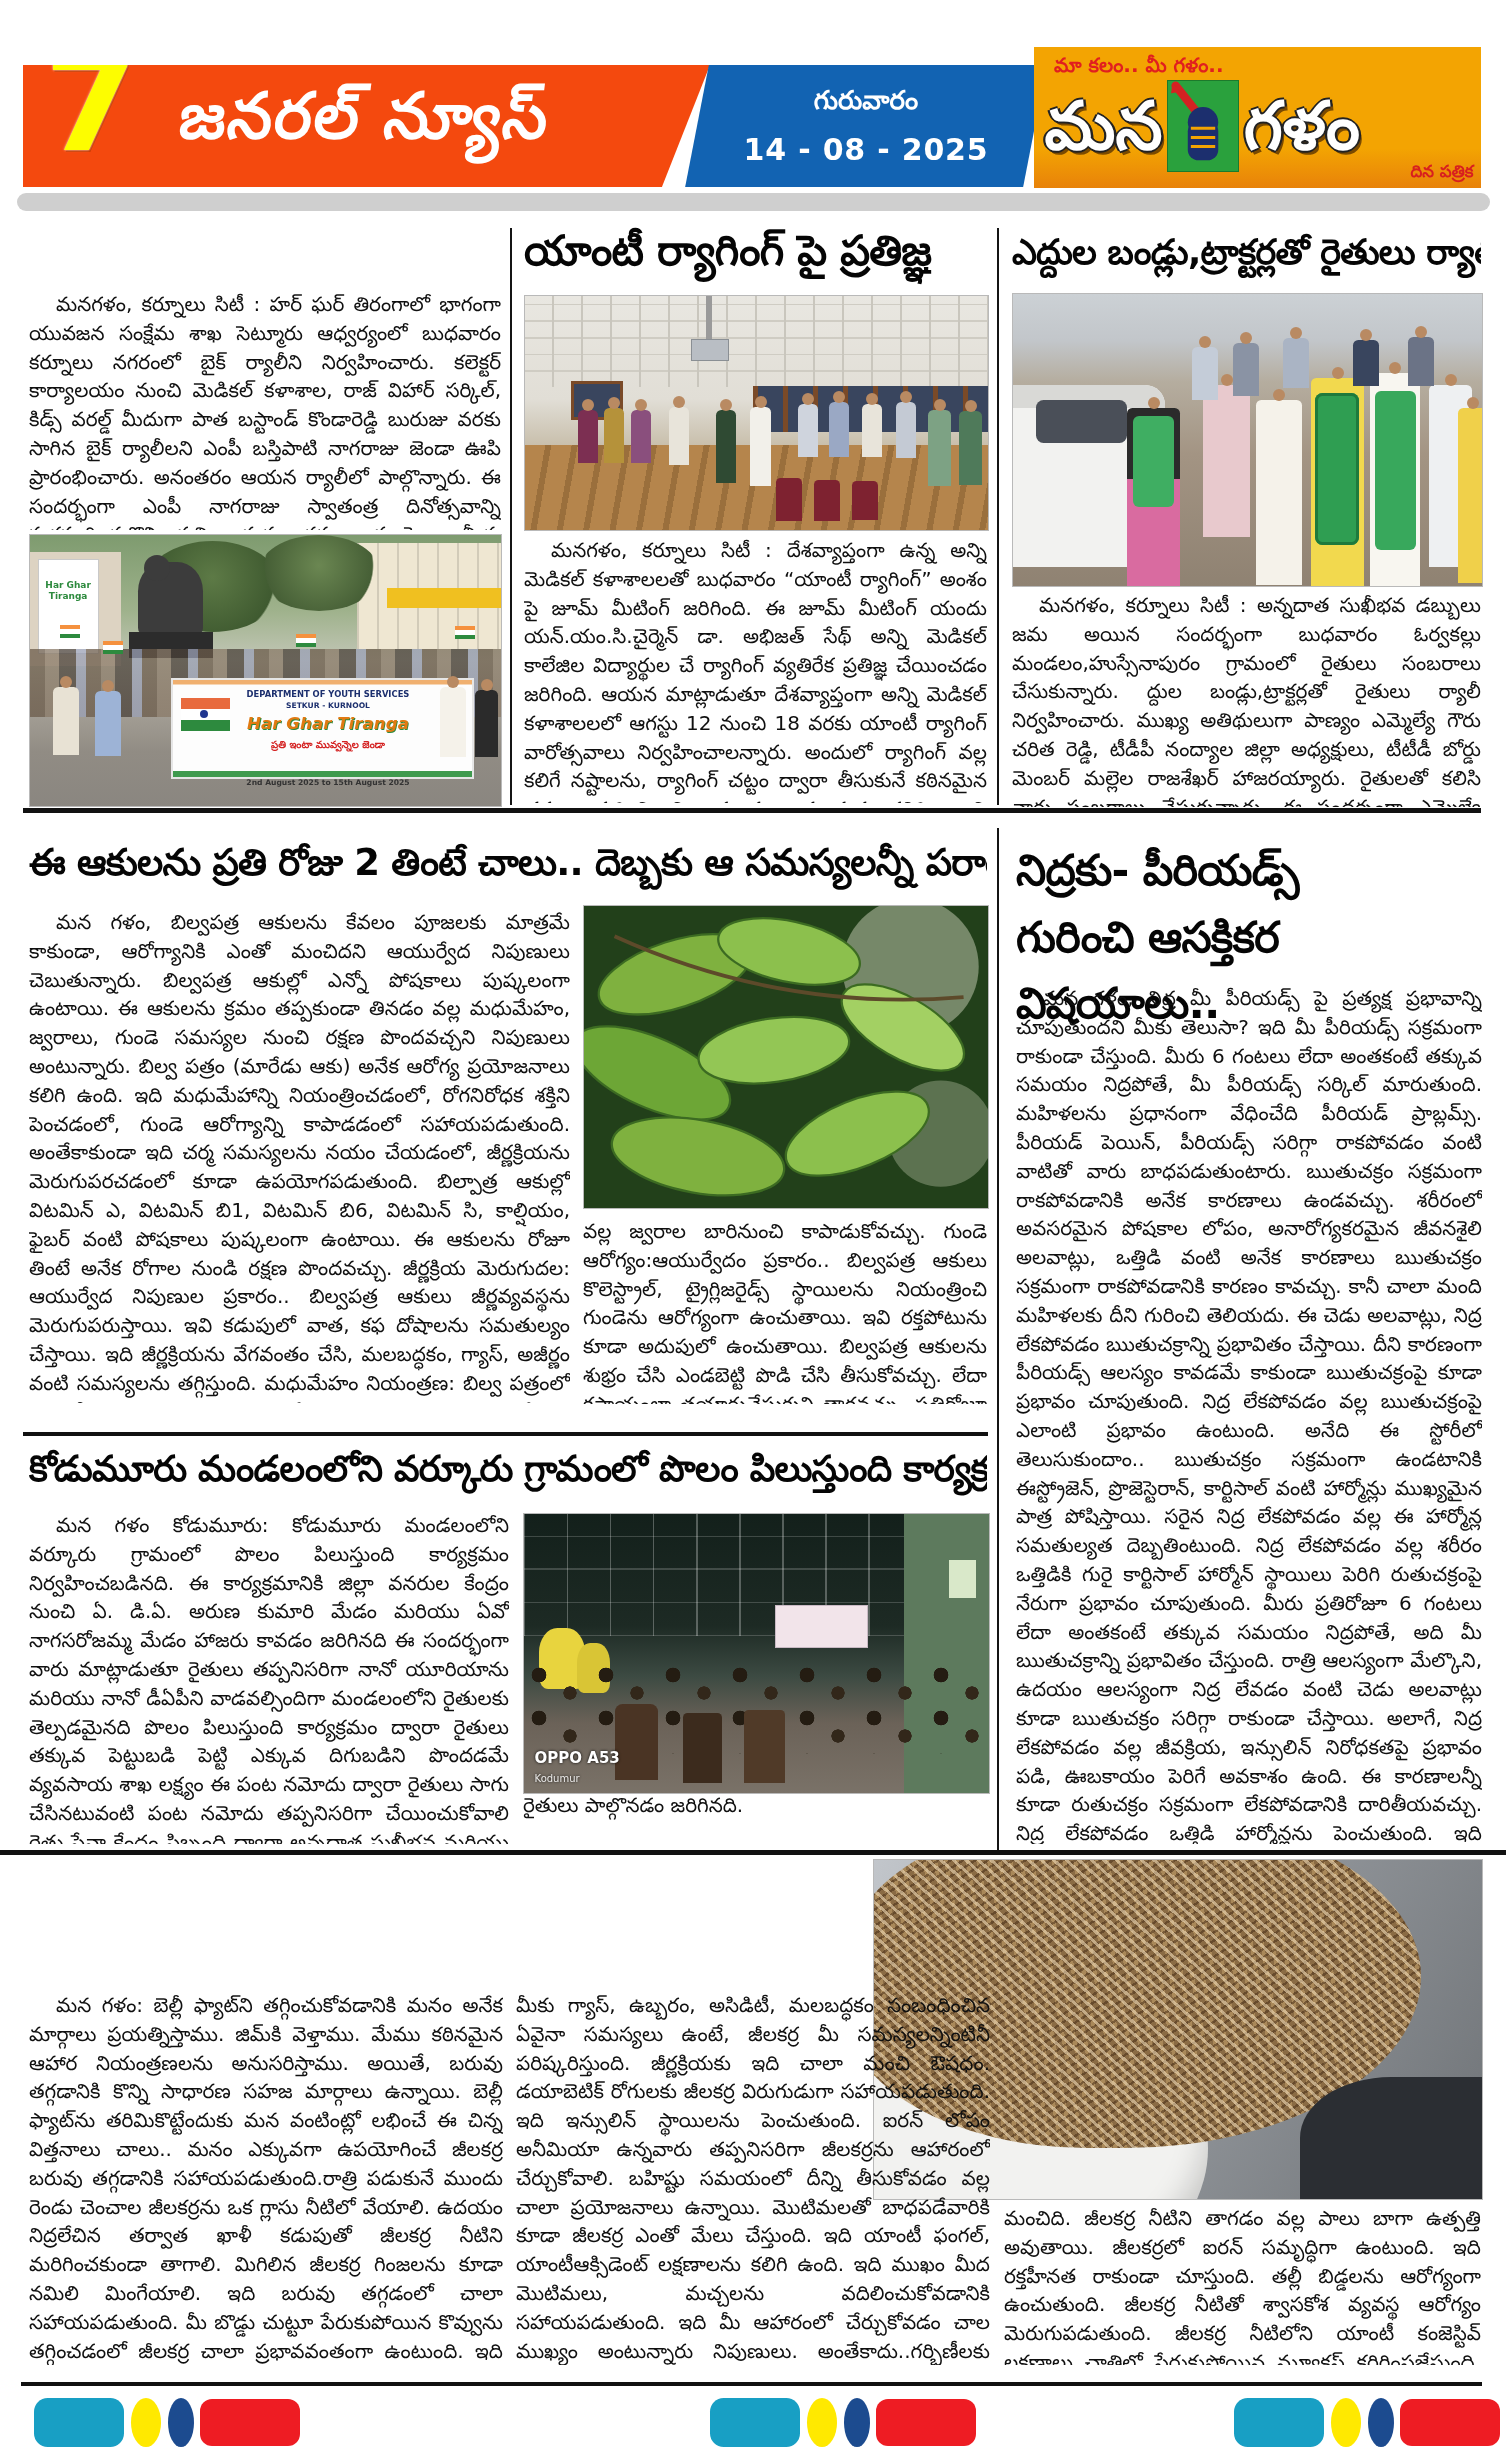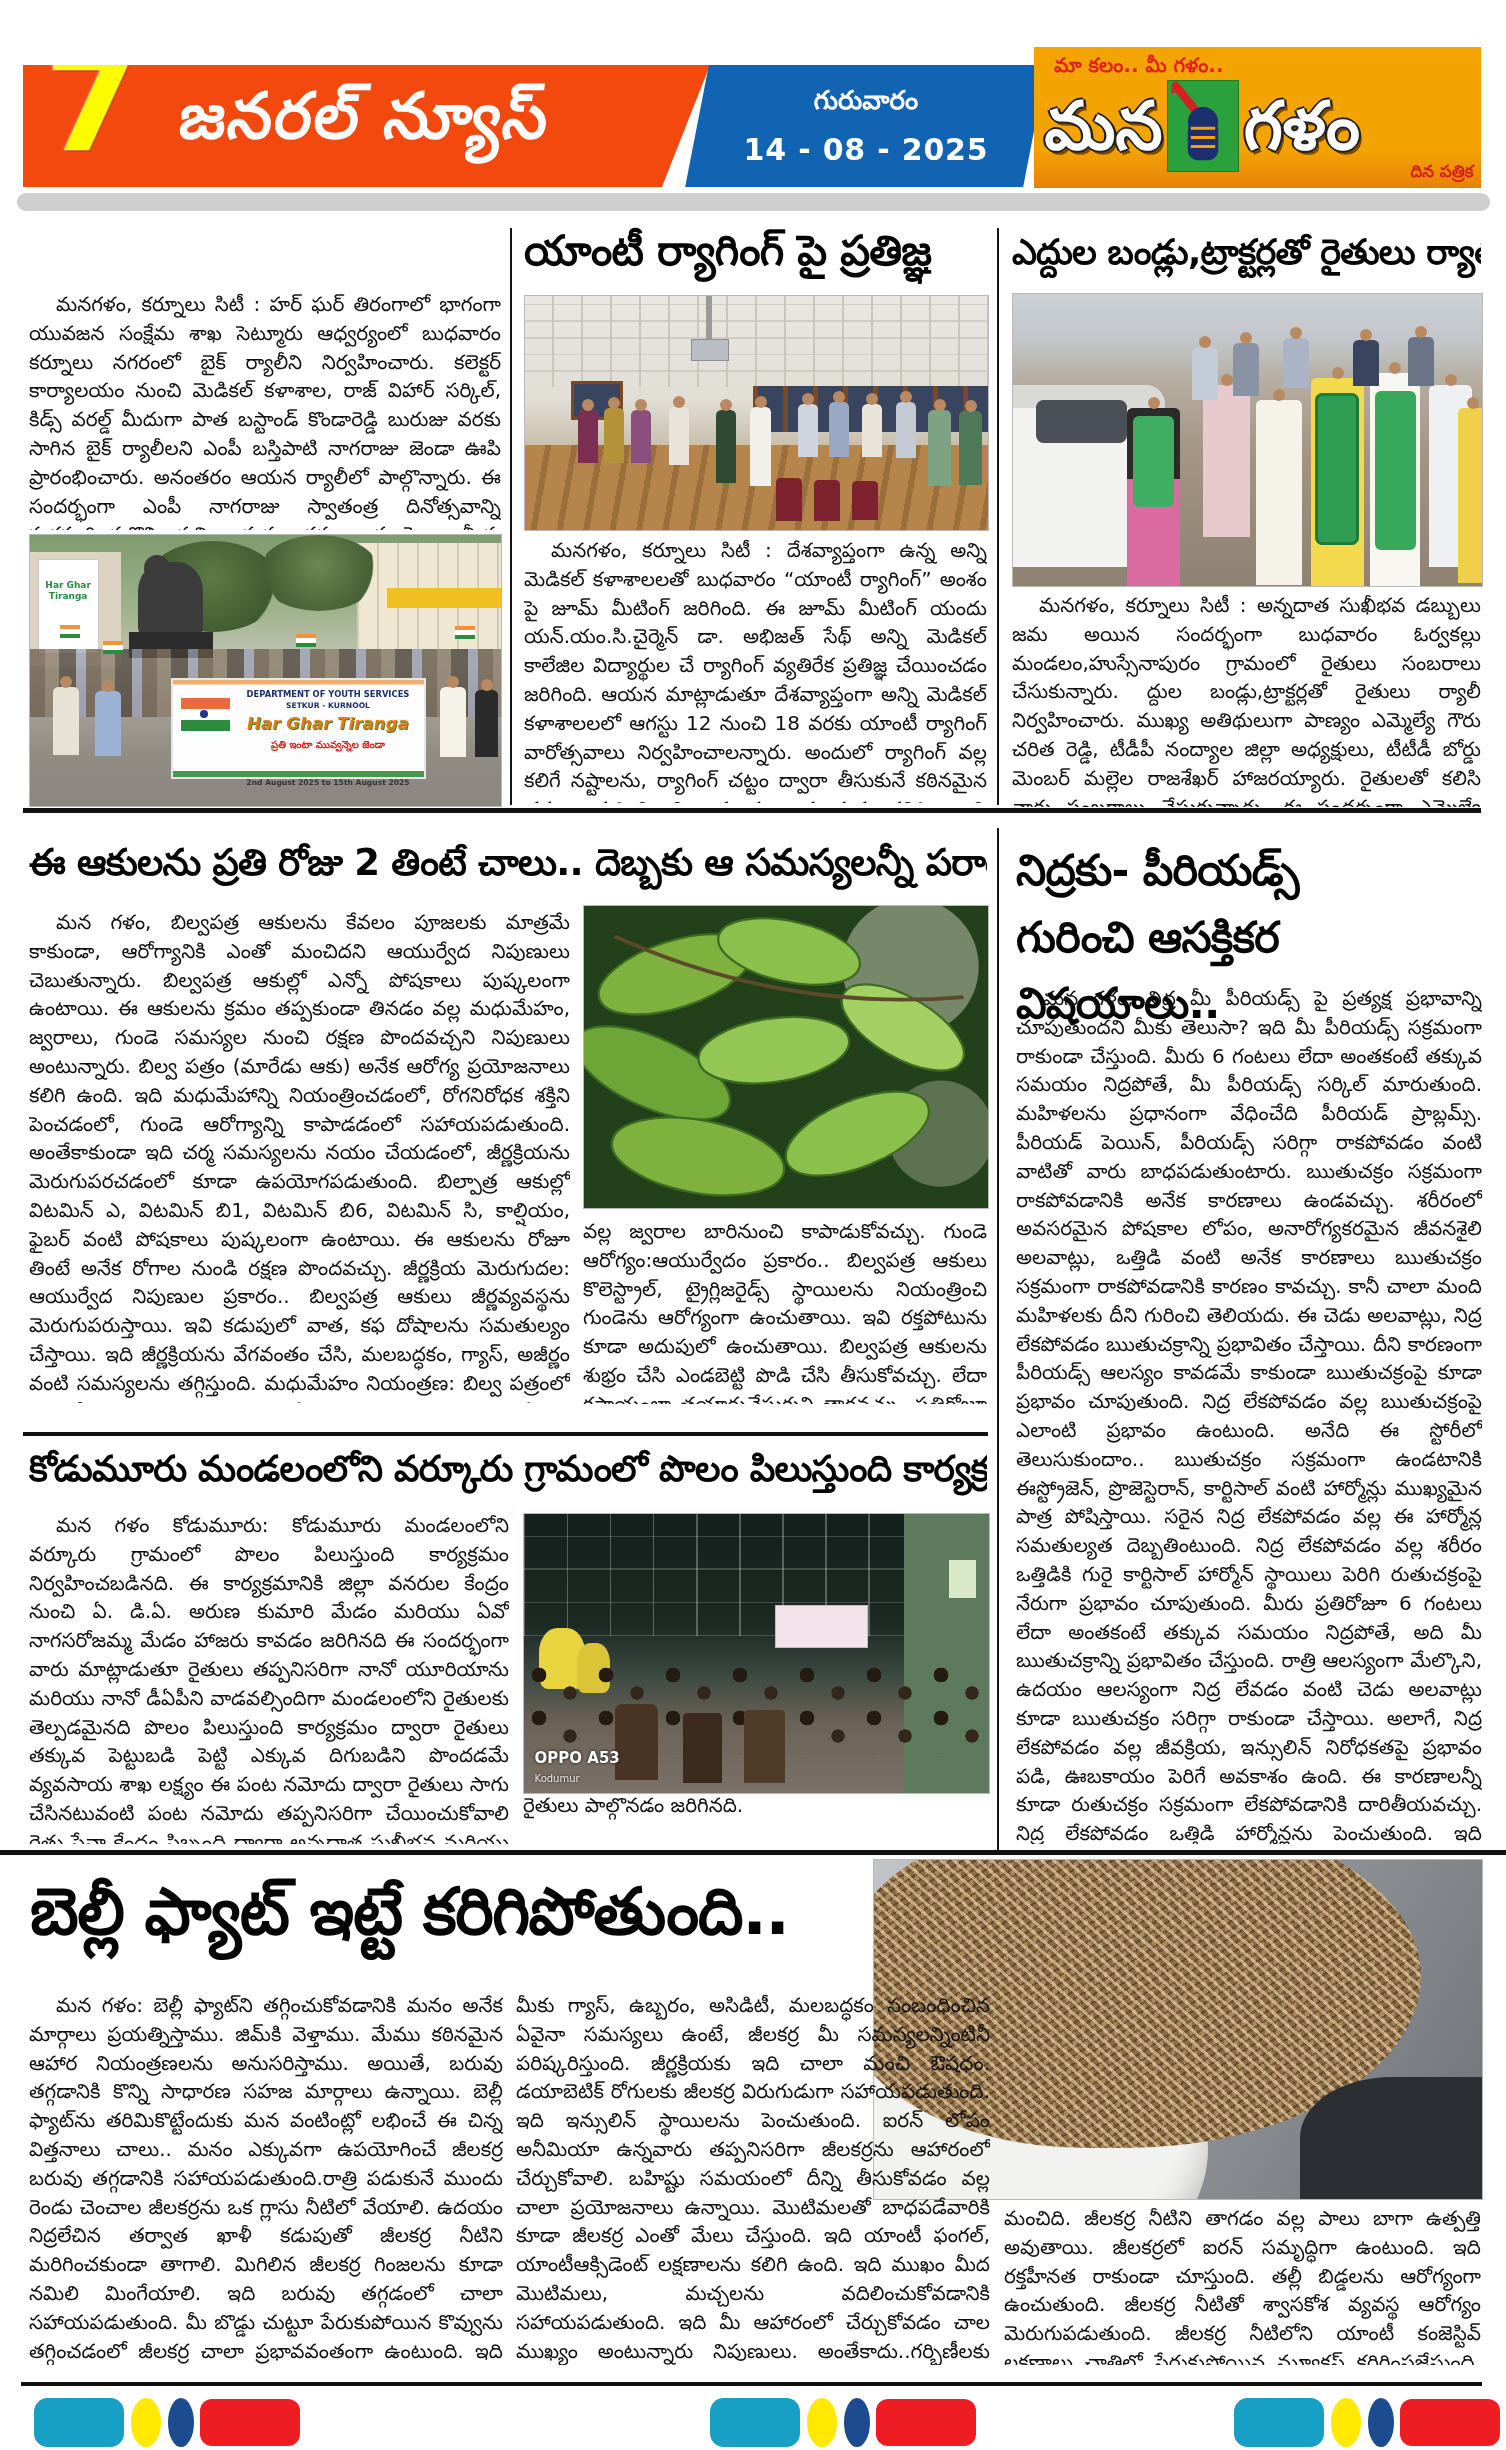--- a/index.html
+++ b/index.html
@@ -109,21 +109,21 @@
          background:radial-gradient(circle at 50% 40%,#6b8752,#465f36 70%,transparent 72%);"></div>
     <div class="abs" style="left:108px;top:27px;width:65px;height:73px;background:#3c3c3c;border-radius:40% 40% 10% 10%;"></div>
     <div class="abs" style="left:114px;top:20px;width:26px;height:26px;border-radius:50%;background:#3c3c3c;"></div>
     <div class="abs" style="left:99px;top:97px;width:84px;height:26px;background:#2c2c2c;"></div>
     <div class="abs" style="left:0;top:114px;width:471px;height:68px;
          background:repeating-linear-gradient(90deg,#6b5b4a 0 15px,#8a7a68 15px 29px,#4a4139 29px 46px,#9aa0b5 46px 56px);opacity:.75;"></div>
     <div class="flag" style="left:30px;top:90px;"></div>
     <div class="flag" style="left:73px;top:106px;"></div>
     <div class="flag" style="left:425px;top:91px;"></div>
     <div class="flag" style="left:266px;top:99px;"></div>
-    <div class="banner" style="left:141px;top:143px;width:251px;height:97px;">
+    <div class="banner" style="left:141px;top:143px;width:251px;height:97px;padding-left:48px;">
       <div class="abs" style="left:7.6px;top:18px;width:49px;height:33px;
            background:linear-gradient(180deg,#e86a3e 0 33%,#fff 33% 66%,#2d8a3e 66% 100%);"></div>
       <div class="abs" style="left:27px;top:30px;width:8.4px;height:8.4px;border-radius:50%;background:#20368f;"></div>
       <div class="btxt abs" style="left:64px;top:9px;width:182px;font-size:8.4px;font-weight:800;color:#1c2f6e;">DEPARTMENT OF YOUTH SERVICES</div>
       <div class="btxt abs" style="left:64px;top:21px;width:182px;font-size:7.6px;font-weight:700;color:#1c2f6e;">SETKUR - KURNOOL</div>
       <div class="btxt abs" style="left:64px;top:33px;width:182px;font-size:16.7px;font-weight:800;font-style:italic;color:#e07a12;
            text-shadow:0.8px 0.8px 0 #2d8a3e;">Har Ghar Tiranga</div>
       <div class="btxt abs" style="left:64px;top:59px;width:182px;font-size:10px;font-weight:800;color:#d42222;">ప్రతి ఇంటా మువ్వన్నెల జెండా</div>
       <div class="btxt abs" style="left:64px;top:76px;width:182px;font-size:7.6px;font-weight:700;color:#333;margin-top:22px;">2nd August 2025 to 15th August 2025</div>
     </div>
@@ -243,21 +243,20 @@
     <div class="chair" style="left:91px;top:190px;width:43px;height:76px;background:#4a3424;border-radius:7.6px 7.6px 0 0;"></div>
     <div class="chair" style="left:159px;top:199px;width:39px;height:70px;background:#3c2b1d;"></div>
     <div class="chair" style="left:220px;top:196px;width:41px;height:73px;background:#503a28;"></div>
     <div class="wm" style="left:10.6px;bottom:26px;font-size:15px;">OPPO A53</div>
     <div class="wm" style="left:10.6px;bottom:9px;font-size:10px;font-weight:400;opacity:.85;">Kodumur</div>
   </div>
   <div class="abs caption" style="left:523px;top:1793px;width:465px;">రైతులు పాల్గొనడం జరిగినది.</div>
 
   <div class="abs hrule" style="left:0px;top:1850px;width:1507px;height:5.3px;"></div>
 
-  <div class="abs headline one-line" style="left:30px;top:1874px;width:829px;font-size:65px;letter-spacing:-1.5px;">బెల్లీ ఫ్యాట్ ఇట్టే కరిగిపోతుంది..</div>
   <div class="abs photo" style="left:873px;top:1859px;width:608px;height:339px;
        background:linear-gradient(120deg,#c2c6cb 0%,#9a9ea3 40%,#6f7377 100%);">
     <div class="abs" style="left:-91px;top:129px;width:425px;height:319px;border-radius:50%;background:#f2f2f0;
          box-shadow:inset 0 -23px 30px rgba(0,0,0,.18);"></div>
     <div class="abs" style="left:-30px;top:-46px;width:577px;height:334px;border-radius:48% 52% 55% 45%;
          background:#8a6b44;
          background-image:repeating-linear-gradient(42deg,rgba(245,225,190,.55) 0 3px,transparent 3px 8.4px),
                           repeating-linear-gradient(-33deg,rgba(60,35,15,.45) 0 2.3px,transparent 2.3px 6.8px),
                           repeating-linear-gradient(80deg,rgba(200,165,110,.5) 0 3.8px,transparent 3.8px 10.6px);"></div>
     <div class="abs" style="right:-46px;bottom:-30px;width:228px;height:152px;background:#2b2e33;

